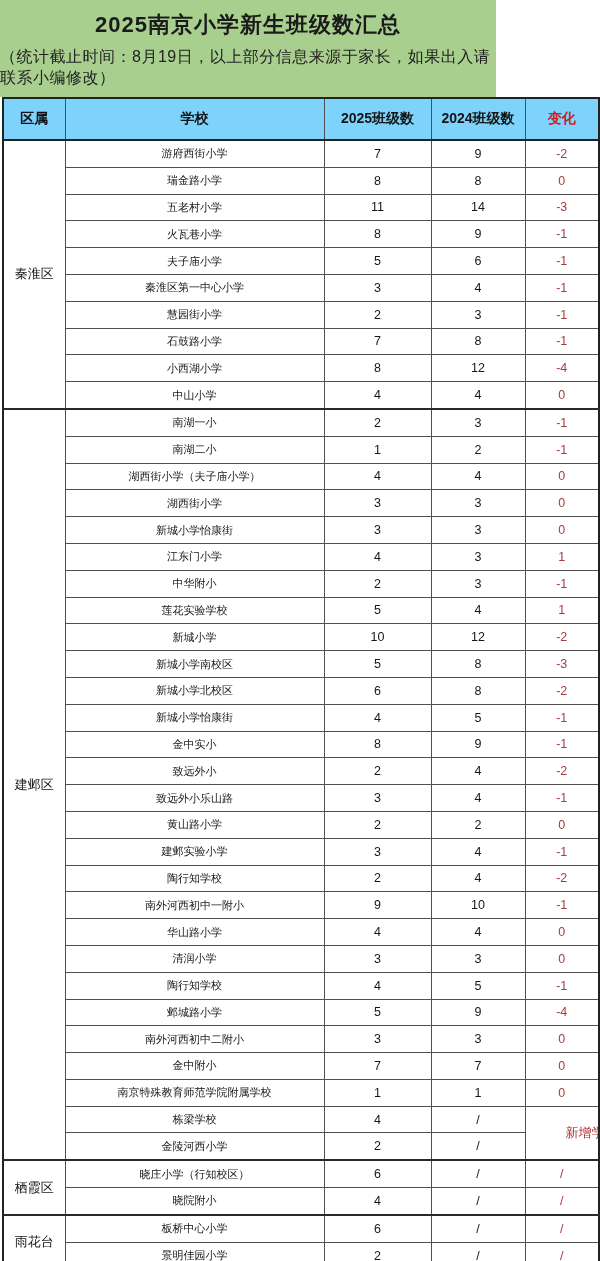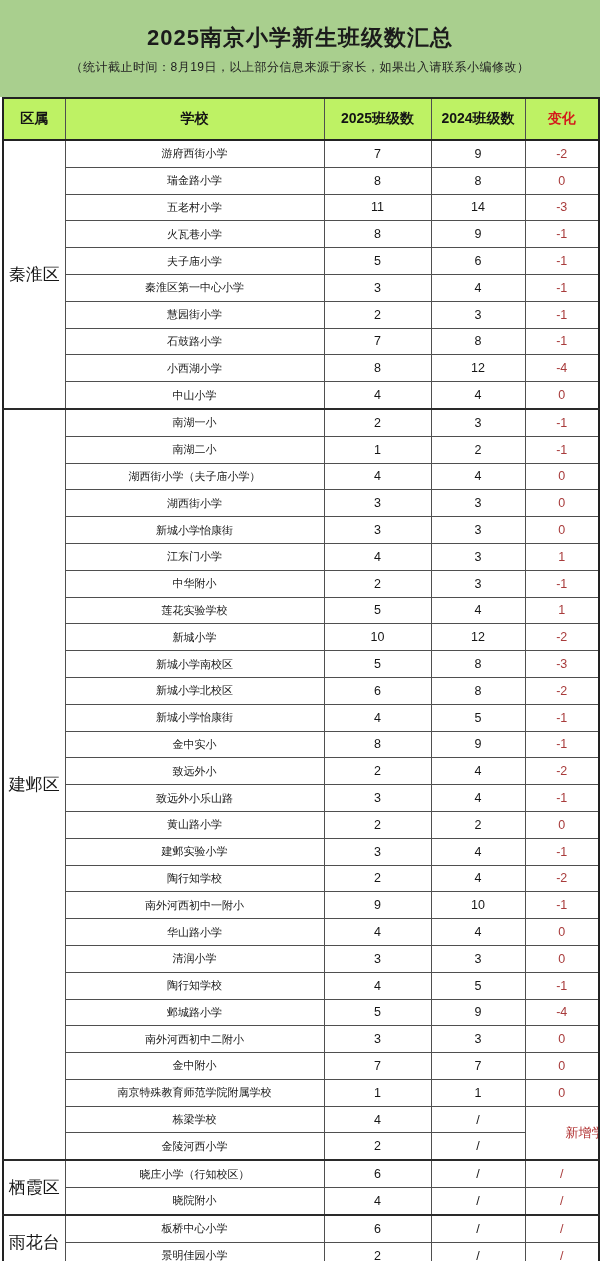--- a/index.html
+++ b/index.html
@@ -5,51 +5,51 @@
   html,body{margin:0;padding:0;background:#fff;}
   body{
     width:600px;height:1261px;overflow:hidden;
     font-family:"Liberation Sans","DejaVu Sans",sans-serif;
     color:#1c1c1c;
   }
   .page{width:600px;height:1261px;position:relative;background:#fff;}
 
   
   .banner{
-    width:600px;height:97px;background:#a9cf8e;
+    width:496px;height:97px;background:#a9cf8e;
     display:flex;flex-direction:column;align-items:center;justify-content:center;
     box-sizing:border-box;padding-top:4px;
   }
   .banner .title{
     font-size:22px;font-weight:bold;color:#1b1b1b;letter-spacing:1px;
     line-height:1.2;
   }
   .banner .subtitle{
-    font-size:12px;color:#222;margin-top:8px;letter-spacing:0.5px;
+    font-size:16px;color:#222;margin-top:8px;letter-spacing:0.5px;
   }
 
   
   .table-wrap{padding:0 2px;}
   table.summary{
     width:596px;border-collapse:collapse;table-layout:fixed;
     border:2px solid #222;
   }
   th,td{
     border:1px solid #4f4f4f;
     text-align:center;vertical-align:middle;
     padding:0;overflow:hidden;white-space:nowrap;
   }
   thead th{
-    background:#bef264;height:40px;
+    background:#7dd3fc;height:40px;
     font-size:14px;font-weight:bold;color:#141414;
     border-bottom:2px solid #222;
   }
   thead th.change-hd{color:#d41b1b;}
   tbody td{height:25.8px;font-size:13px;background:#fff;}
-  td.col-district{font-size:17px;color:#161616;}
+  td.col-district{font-size:13px;color:#161616;}
   td.col-school{font-size:11px;color:#161616;}
   td.col-num{font-size:12.5px;color:#161616;}
   td.col-change{font-size:12.5px;color:#a83b3b;}
   td.col-change.merged{font-size:13px;color:#b03030;padding-left:40px;}
   tr.district-start td{border-top:2px solid #2a2a2a;}
 </style>
 </head>
 <body>
 
 <div class="page">

